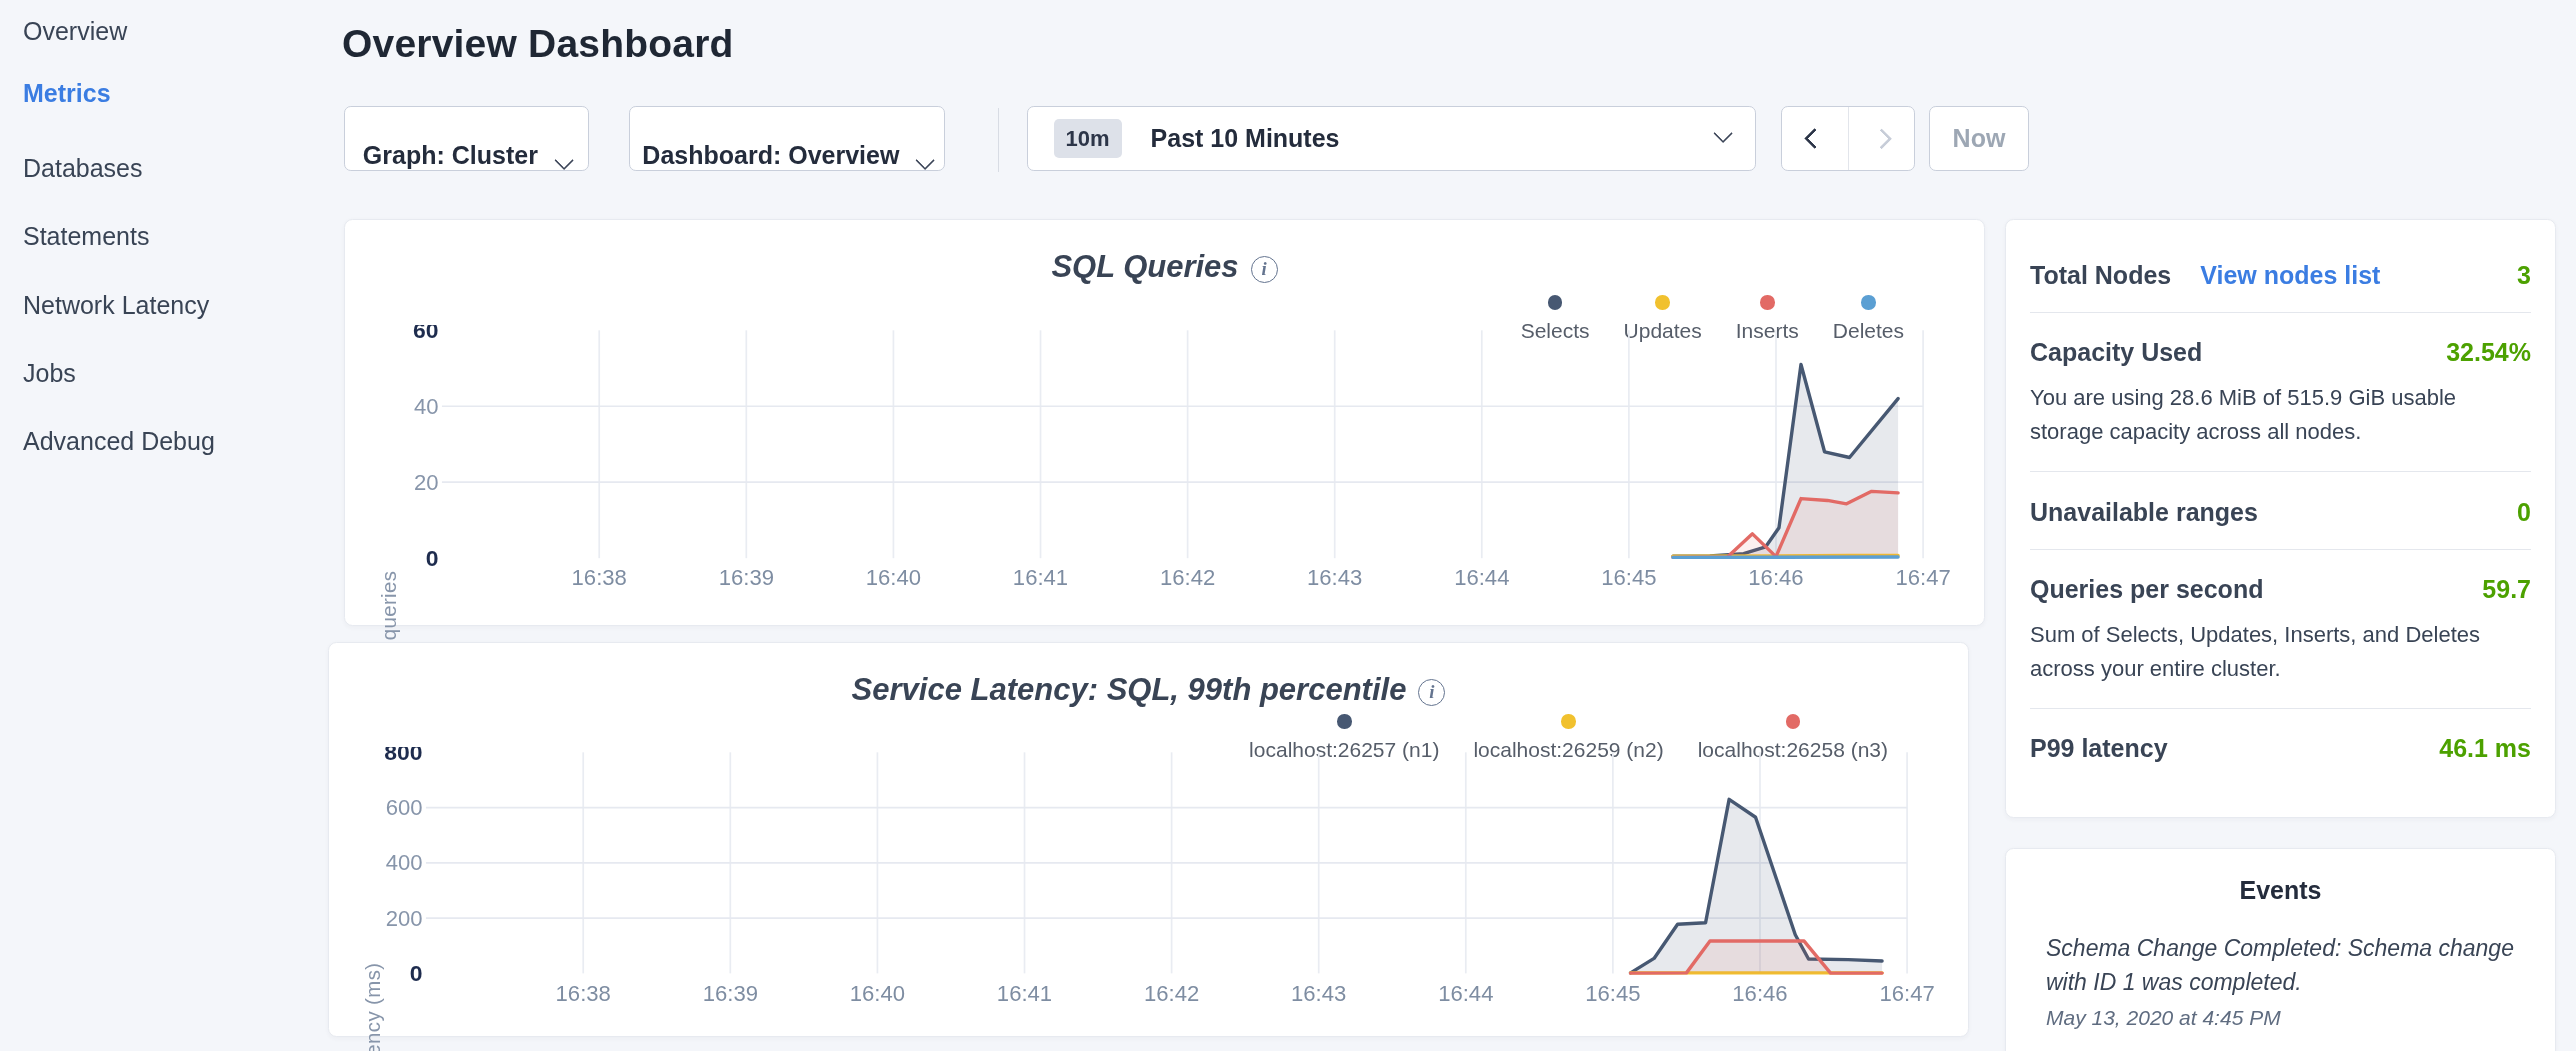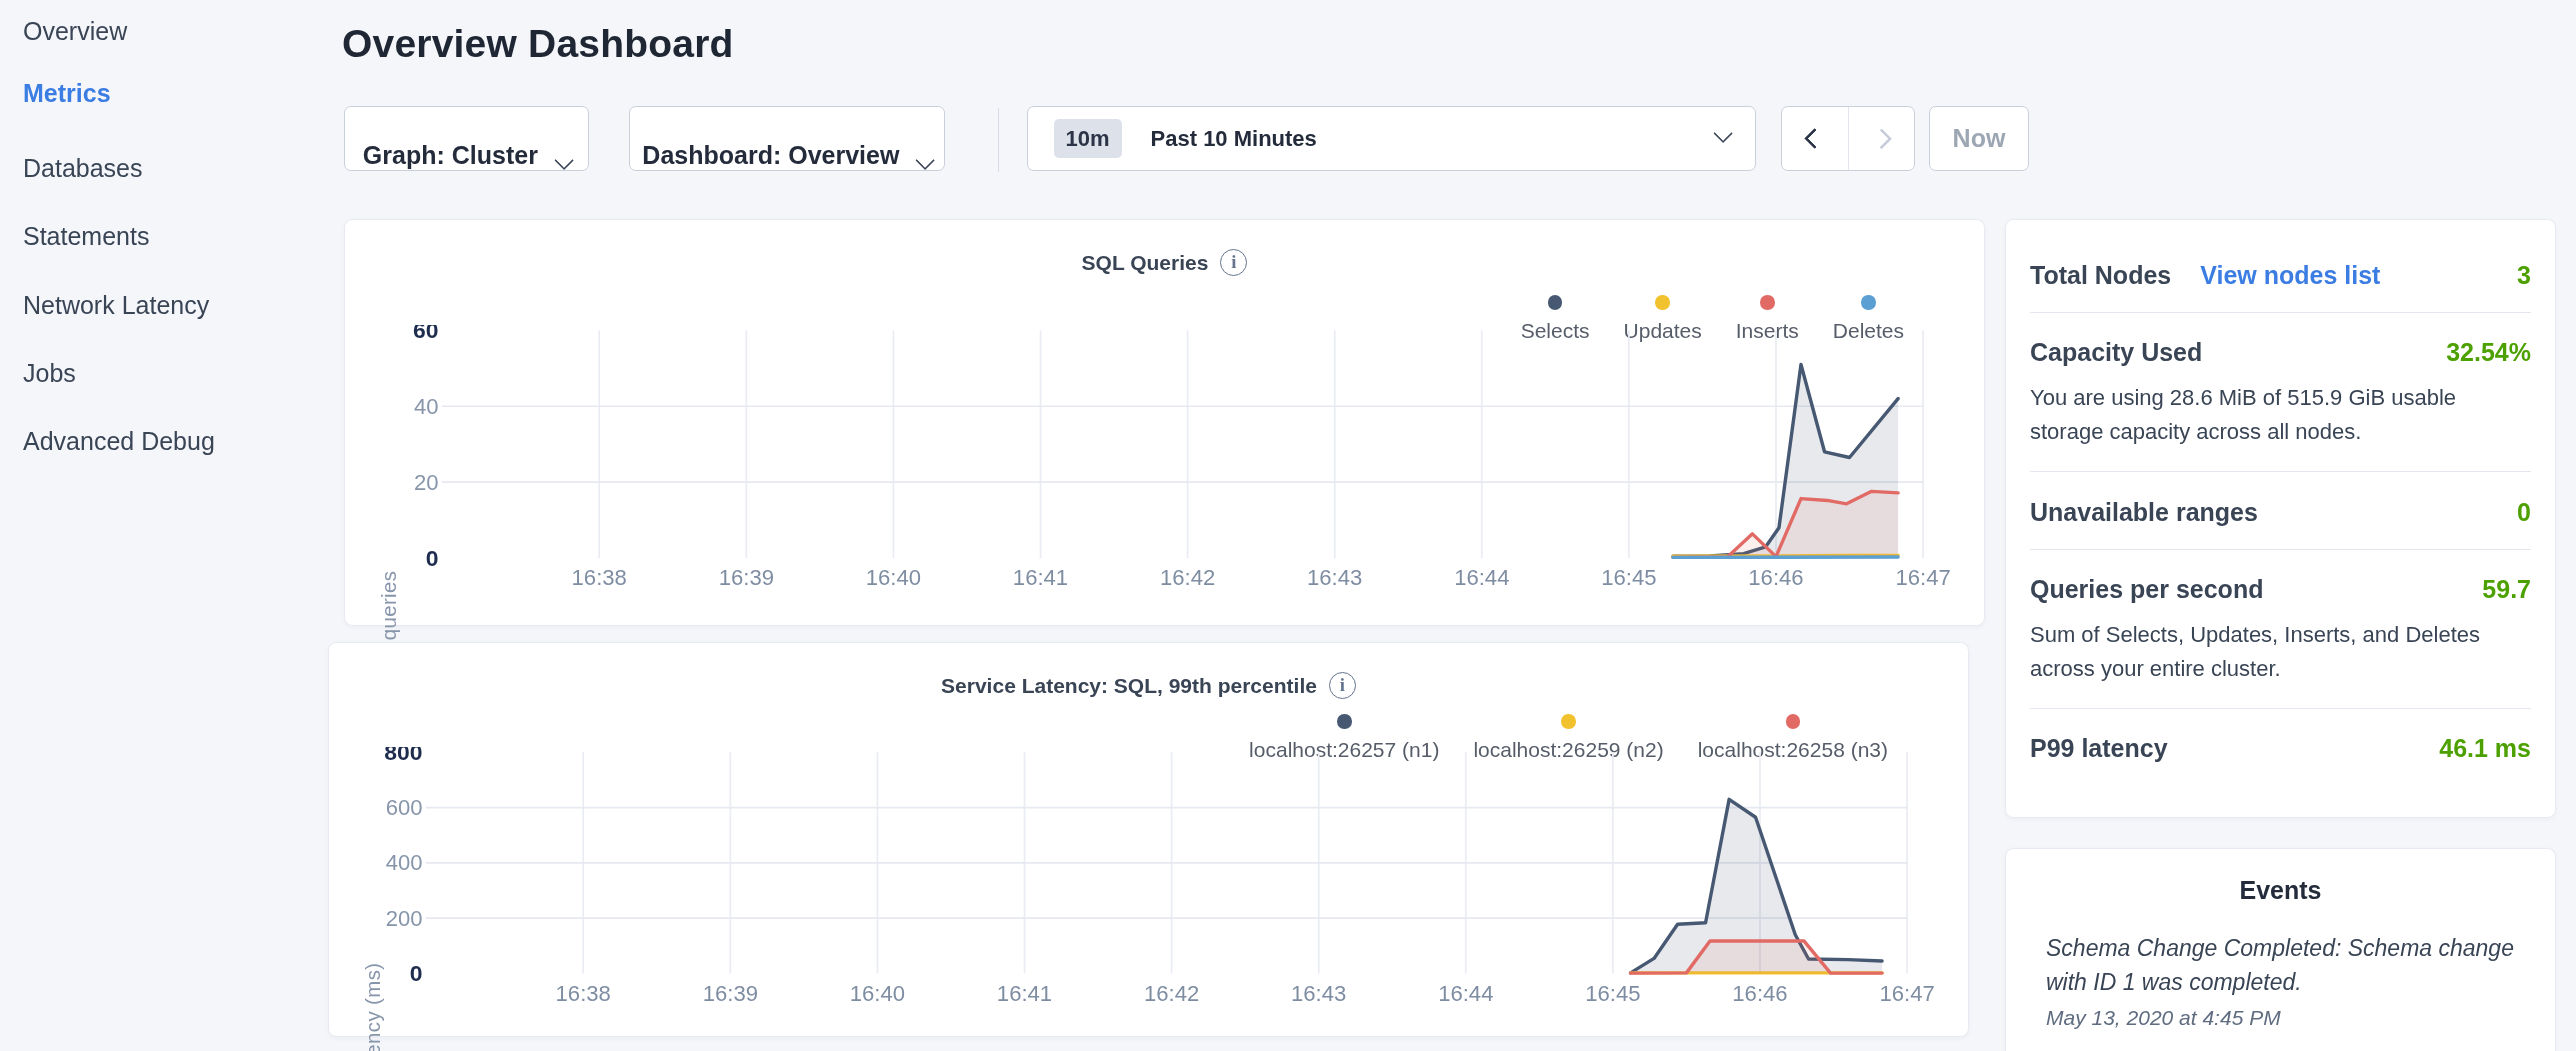--- a/index.html
+++ b/index.html
@@ -34,21 +34,21 @@
   .vdivider { position:absolute; top:1.7px; height:64px; width:0.9px; background:#d8dce4; }
   .time-picker {
     position:absolute; left:1027px; top:0; width:729px; height:65px; background:#fff;
     border:0.9px solid #c9cfdb; border-radius:6.8px; display:flex; align-items:center;
     padding:0 25.5px; cursor:pointer;
   }
   .time-chip {
     background:#dde1e9; border-radius:5.1px; padding:6.8px 12px; font-size:22px;
     font-weight:700; color:#2c3548; margin-right:29px;
   }
-  .time-label { font-size:22px; font-weight:700; color:#242c3c; flex:1; }
+  .time-label { font-size:25px; font-weight:700; color:#242c3c; flex:1; }
   .arrow-group {
     position:absolute; left:1781px; top:0; width:134px; height:65px; background:#fff;
     border:0.9px solid #c9cfdb; border-radius:6.8px; display:flex;
   }
   .arrow-cell { flex:1; display:flex; align-items:center; justify-content:center; cursor:pointer; }
   .arrow-cell + .arrow-cell { border-left:0.9px solid #e2e5eb; }
   .chev-left {
     width:15.3px; height:15.3px; border-left:3.4px solid #2c3548; border-bottom:3.4px solid #2c3548;
     transform:rotate(45deg); border-radius:0.9px;
   }
@@ -64,21 +64,21 @@
   
   .card {
     position:absolute; background:#fff; border:0.9px solid #e7eaf0; border-radius:8.5px;
     box-shadow:0 1.7px 4.3px rgba(40,50,70,0.04);
   }
   .chart-card-1 { left:344px; top:219px; width:1641px; height:407px; }
   .chart-card-2 { left:328px; top:642px; width:1641px; height:395px; }
   .summary-card { left:2005px; top:219px; width:551px; height:599px; }
   .events-card  { left:2005px; top:848px; width:551px; height:255px; overflow:hidden; }
   
-  .chart-title-row { text-align:center; margin-top:29px; font-size:21px; font-weight:700; color:#394455; }
+  .chart-title-row { text-align:center; margin-top:29px; font-size:31px; font-weight:700; color:#394455;font-style:italic; }
   .info-icon {
     display:inline-block; width:27px; height:27px; border:1.7px solid #64748f; border-radius:50%;
     margin-left:12px; vertical-align:-6px; position:relative; cursor:pointer;
   }
   .info-icon::before {
     content:"i"; position:absolute; left:0; right:0; top:0.9px; text-align:center;
     font-family:"Liberation Serif","DejaVu Serif",serif; font-size:18.7px; color:#64748f; font-weight:700;
   }
   .legend { position:absolute; right:80px; display:flex; gap:34px; align-items:center; }
   .legend-1 { top:75px; }

